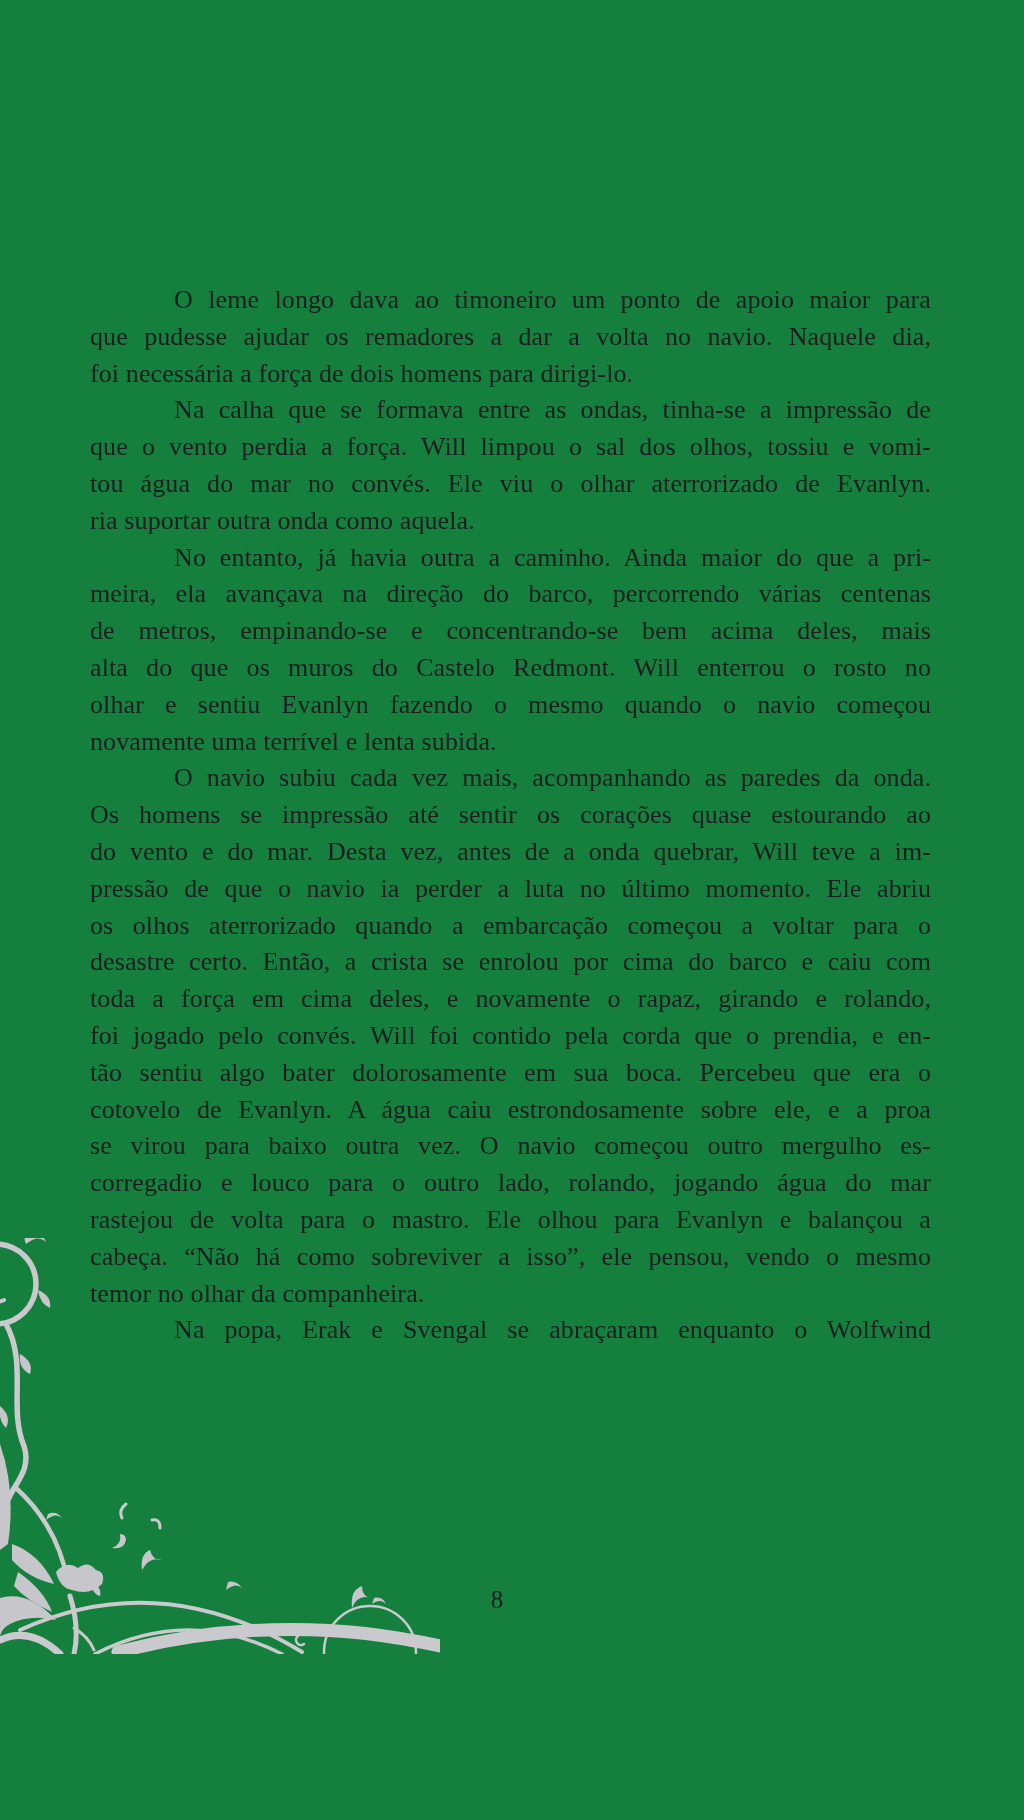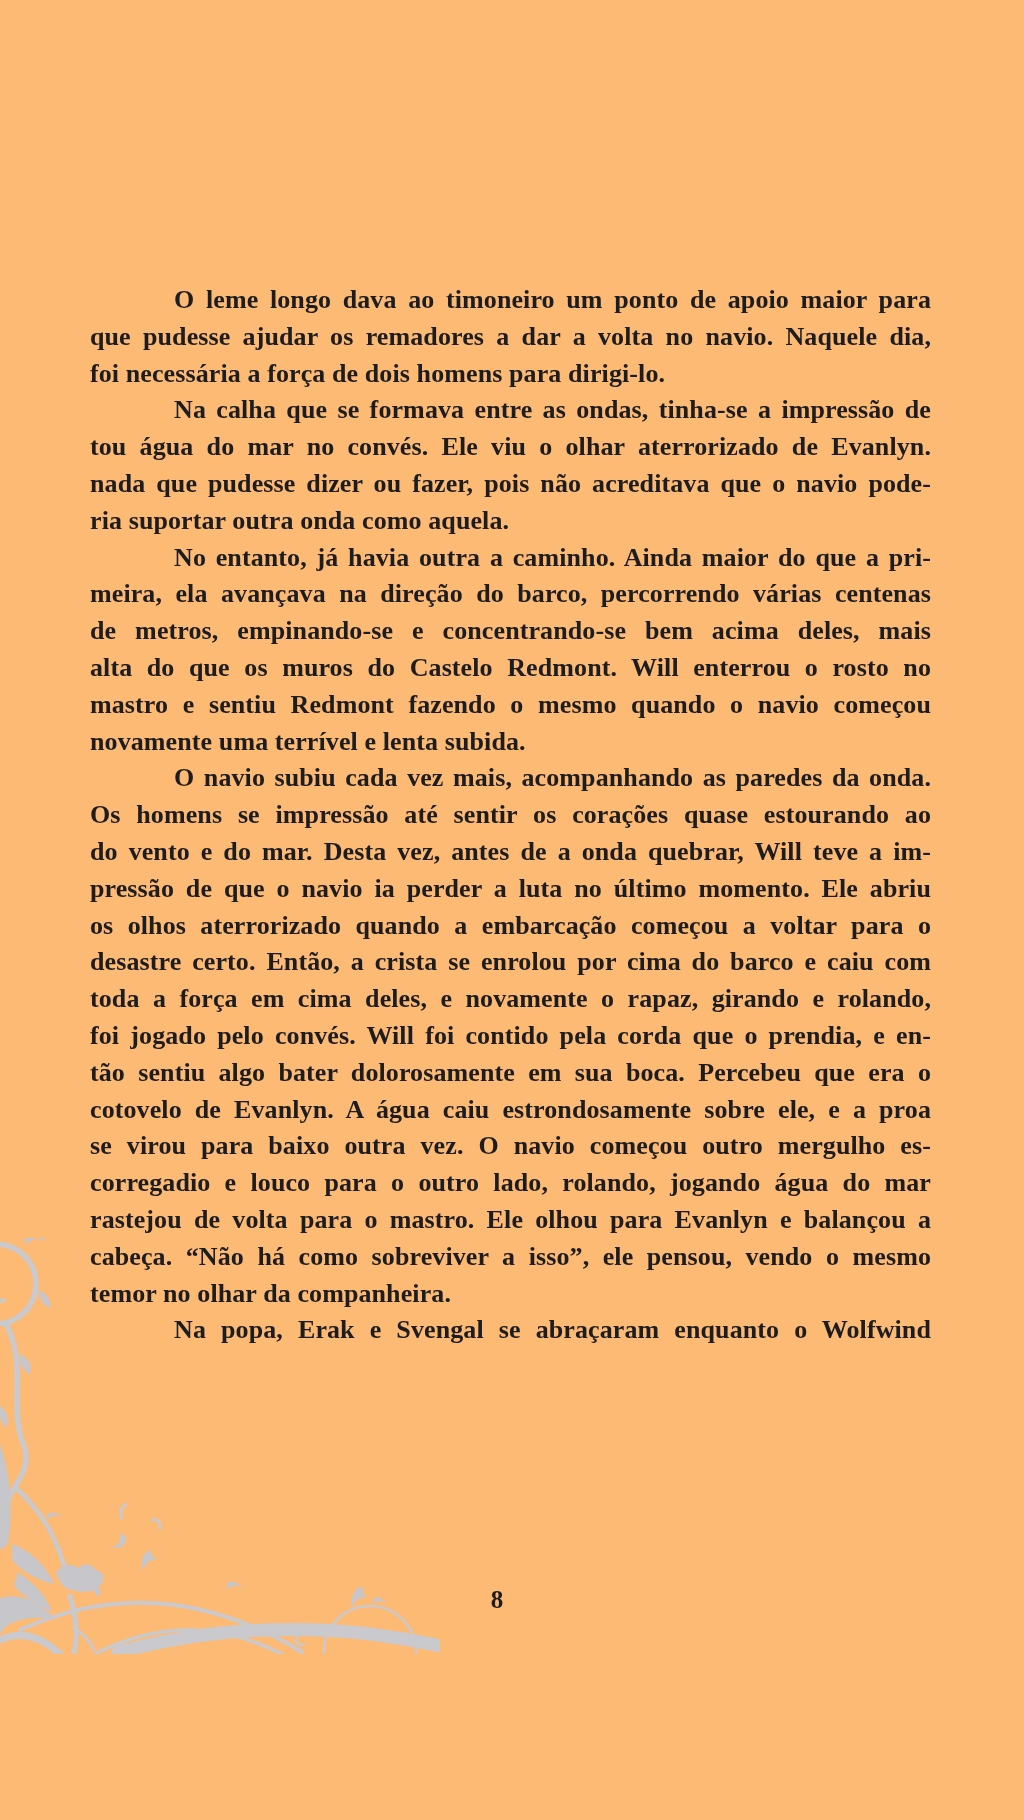--- a/index.html
+++ b/index.html
@@ -5,22 +5,21 @@
   html, body { margin: 0; padding: 0; }
   body {
     width: 1024px; height: 1820px;
     background: #ffffff;
     position: relative;
     font-family: "Liberation Serif", "DejaVu Serif", serif;
     overflow: hidden;
   }
   .page {
     position: absolute; inset: 0;
-    background: #fdba74;
-    font-weight: bold;
+    background: #15803d;
   }
   .body-text {
     position: absolute;
     left: 90px; top: 282px; width: 841px;
     color: #1d1d1f;
     font-size: 26px;
     line-height: 36.8px;
     letter-spacing: 0.1px;
   }
   .paragraph { margin: 0; }
@@ -107,30 +106,30 @@
   </svg>
 
   <div class="body-text">
       <div class="paragraph">
         <div class="line indent">O leme longo dava ao timoneiro um ponto de apoio maior para</div>
         <div class="line">que pudesse ajudar os remadores a dar a volta no navio. Naquele dia,</div>
         <div class="line no-stretch">foi necessária a força de dois homens para dirigi-lo.</div>
       </div>
       <div class="paragraph">
         <div class="line indent">Na calha que se formava entre as ondas, tinha-se a impressão de</div>
+        <div class="line">que o vento perdia a força. Will limpou o sal dos olhos, tossiu e vomi-</div>
         <div class="line">tou água do mar no convés. Ele viu o olhar aterrorizado de Evanlyn.</div>
-        <div class="line">nada que pudesse dizer ou fazer, pois não acreditava que o navio pode-</div>
         <div class="line no-stretch">ria suportar outra onda como aquela.</div>
       </div>
       <div class="paragraph">
         <div class="line indent">No entanto, já havia outra a caminho. Ainda maior do que a pri-</div>
         <div class="line">meira, ela avançava na direção do barco, percorrendo várias centenas</div>
         <div class="line">de metros, empinando-se e concentrando-se bem acima deles, mais</div>
         <div class="line">alta do que os muros do Castelo Redmont. Will enterrou o rosto no</div>
-        <div class="line">mastro e sentiu Redmont fazendo o mesmo quando o navio começou</div>
+        <div class="line">olhar e sentiu Evanlyn fazendo o mesmo quando o navio começou</div>
         <div class="line no-stretch">novamente uma terrível e lenta subida.</div>
       </div>
       <div class="paragraph">
         <div class="line indent">O navio subiu cada vez mais, acompanhando as paredes da onda.</div>
         <div class="line">Os homens se impressão até sentir os corações quase estourando ao</div>
         <div class="line">do vento e do mar. Desta vez, antes de a onda quebrar, Will teve a im-</div>
         <div class="line">pressão de que o navio ia perder a luta no último momento. Ele abriu</div>
         <div class="line">os olhos aterrorizado quando a embarcação começou a voltar para o</div>
         <div class="line">desastre certo. Então, a crista se enrolou por cima do barco e caiu com</div>
         <div class="line">toda a força em cima deles, e novamente o rapaz, girando e rolando,</div>

